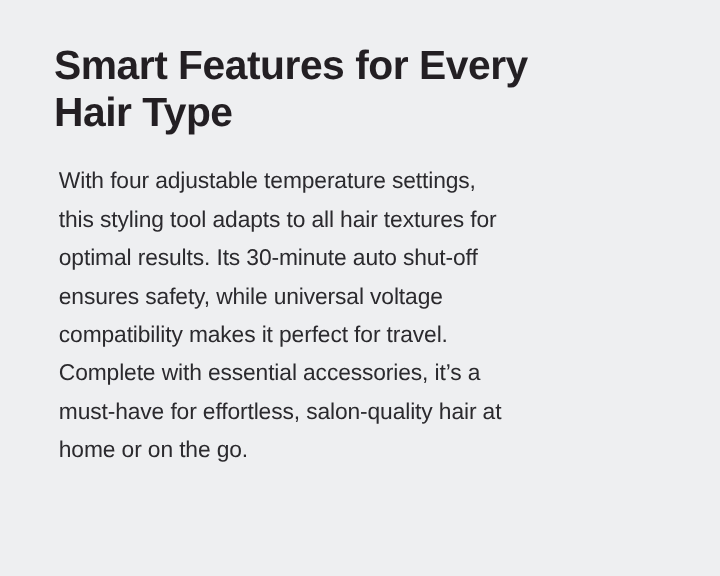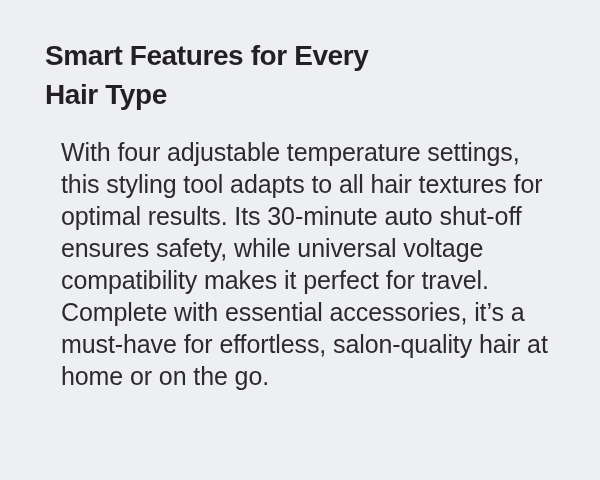--- a/index.html
+++ b/index.html
@@ -28,34 +28,34 @@
     position: absolute;
     left: 45px;
     top: 36px;
     width: 520px;
   }
 
   #feature-title {
     margin: 0;
     padding: 0;
     font-family: "Liberation Sans", "DejaVu Sans", sans-serif;
-    font-size: 28px;
+    font-size: 34px;
     line-height: 39px;
     font-weight: 700;
     letter-spacing: -0.4px;
     color: #231f23;
     white-space: pre-line;
   }
 
   #feature-body {
-    margin: 16px;
+    margin: 4px;
     padding: 0;
     margin-top: 22px;
     font-family: "Liberation Sans", "DejaVu Sans", sans-serif;
-    font-size: 25px;
+    font-size: 19px;
     line-height: 32px;
     font-weight: 400;
     letter-spacing: -0.1px;
     color: #2b2a2e;
     white-space: pre-line;
   }
 </style>
 </head>
 <body style="background: rgb(238, 239, 241);">
 

